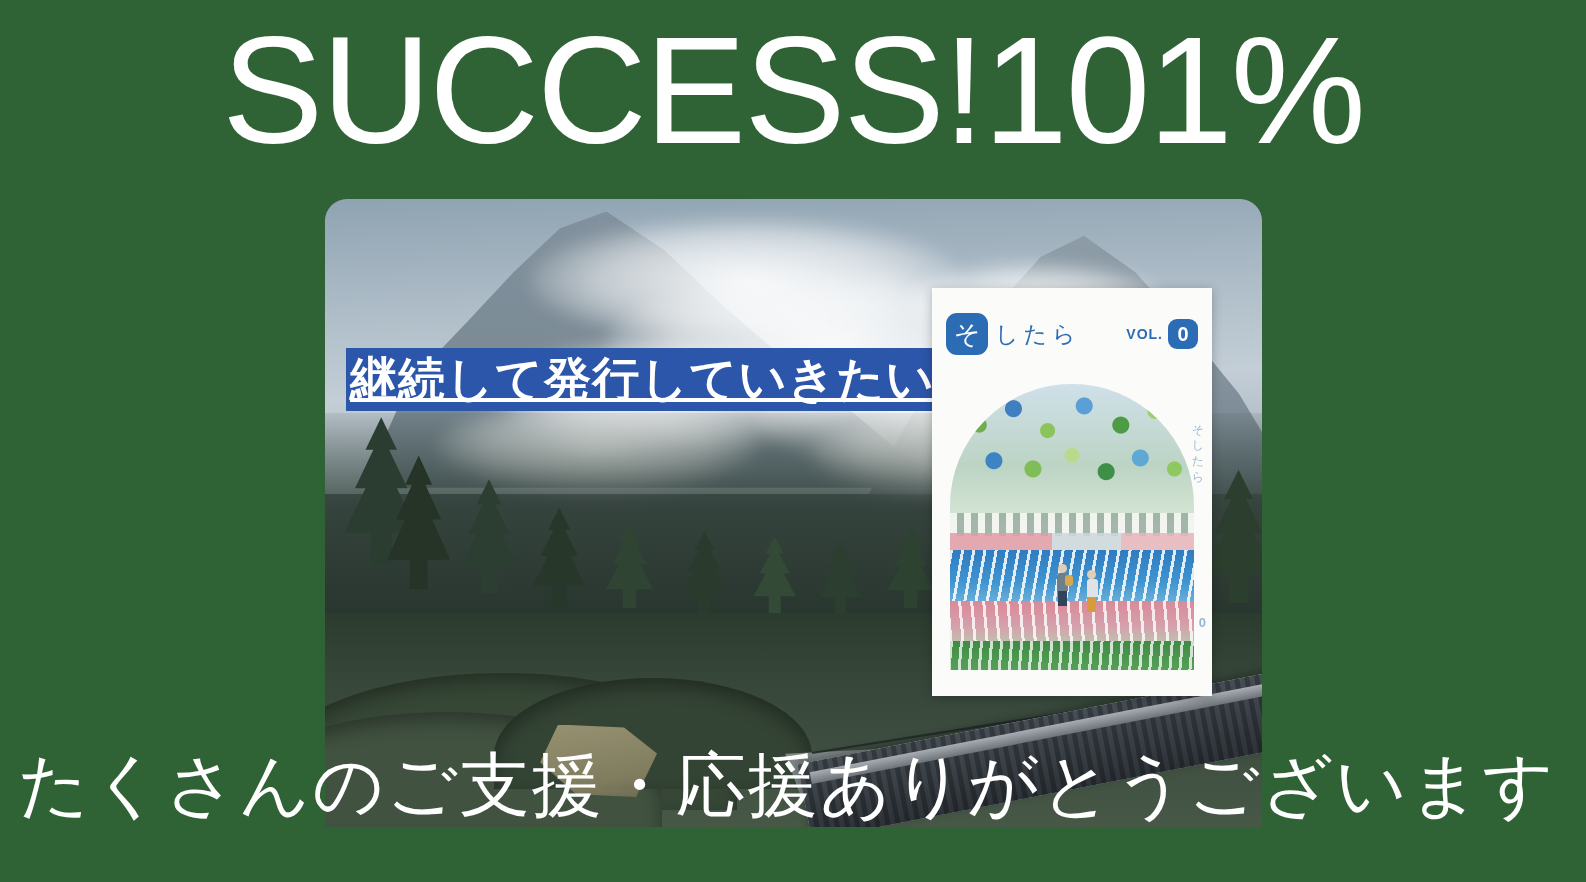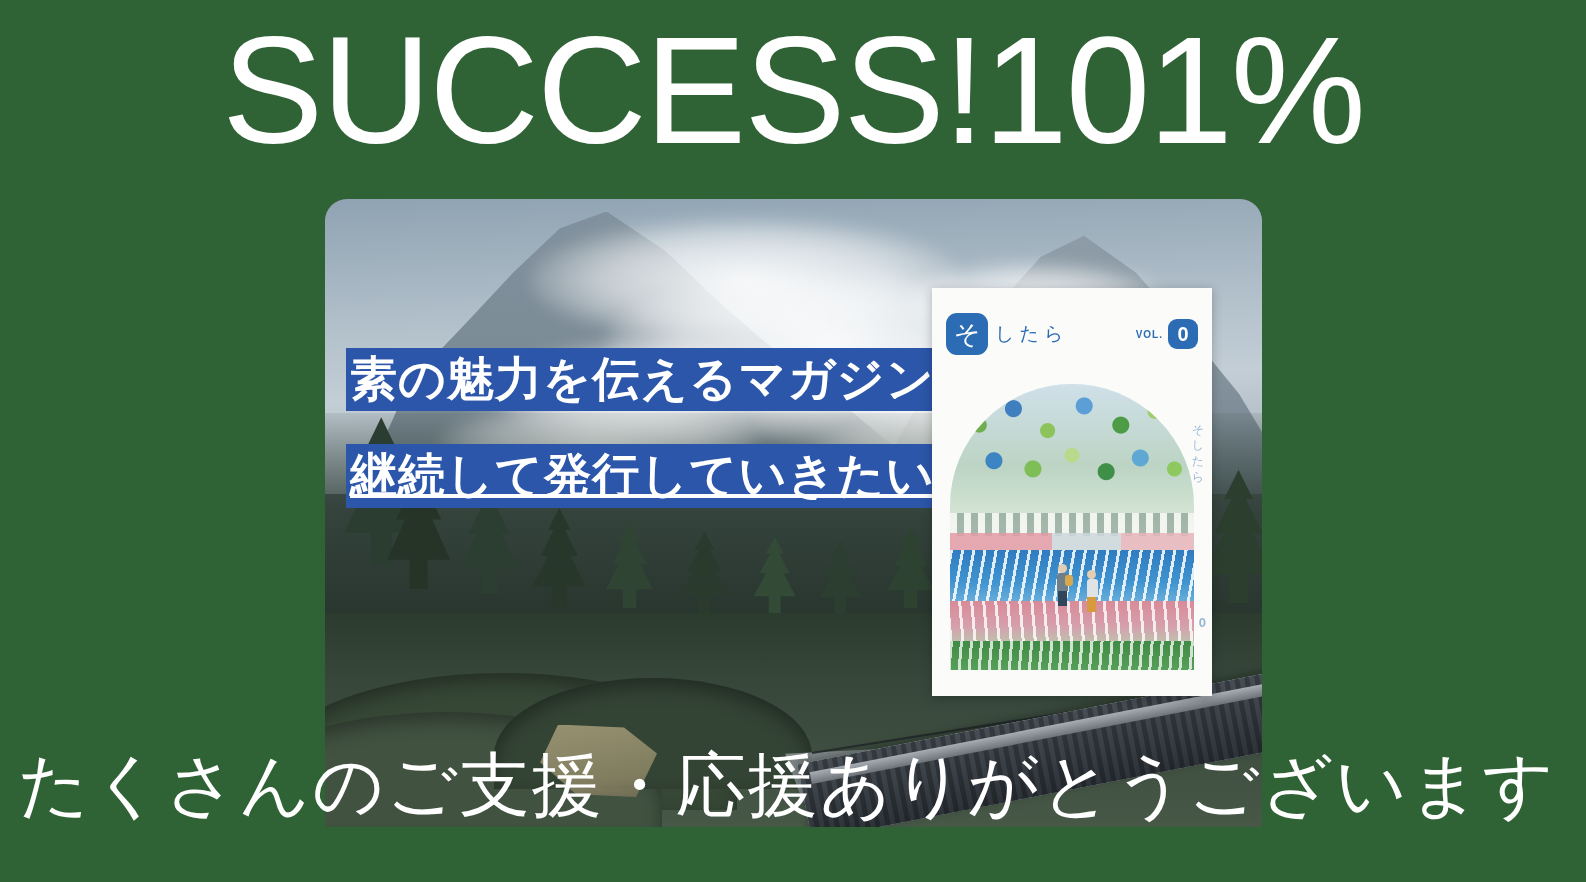--- a/index.html
+++ b/index.html
@@ -214,33 +214,33 @@
     background:#2b6cb5;
     border-radius:11px;
     color:#ffffff;
     font-size:26px; line-height:42px;
     text-align:center;
     font-family:"DejaVu Sans","Liberation Sans",sans-serif;
     flex:0 0 auto;
   }
   #mag-logo-text {
     color:#2b6cb5;
-    font-size:19px;
+    font-size:23px;
     letter-spacing:5px;
     margin-left:7px;
     font-family:"DejaVu Sans","Liberation Sans",sans-serif;
     flex:0 0 auto;
   }
   #mag-vol {
     margin-left:auto;
     display:flex; align-items:center; gap:5px;
   }
   #mag-vol-label {
     color:#2b6cb5;
-    font-size:10px;
+    font-size:14px;
     font-weight:700;
     letter-spacing:1px;
   }
   #mag-vol-number {
     width:30px; height:30px;
     background:#2b6cb5;
     border-radius:9px;
     color:#ffffff;
     font-size:20px; font-weight:700;
     line-height:30px; text-align:center;
@@ -400,21 +400,20 @@
       <div class="wire w1"></div>
       <div class="wire w2"></div>
       <div class="wire w3"></div>
       <div class="pole"></div>
       <div class="roof"></div>
       <div class="roof-ridge"></div>
     </div>
   </div>
 
   <div id="copy-lines">
-    <span class="copy-line">素の魅力を伝えるマガジン</span>
     <span class="copy-line">継続して発行していきたい</span>
   </div>
 
   <div id="magazine">
     <div id="mag-header">
       <div id="mag-logo-mark">そ</div>
       <div id="mag-logo-text">したら</div>
       <div id="mag-vol">
         <span id="mag-vol-label">VOL.</span>
         <span id="mag-vol-number">0</span>

